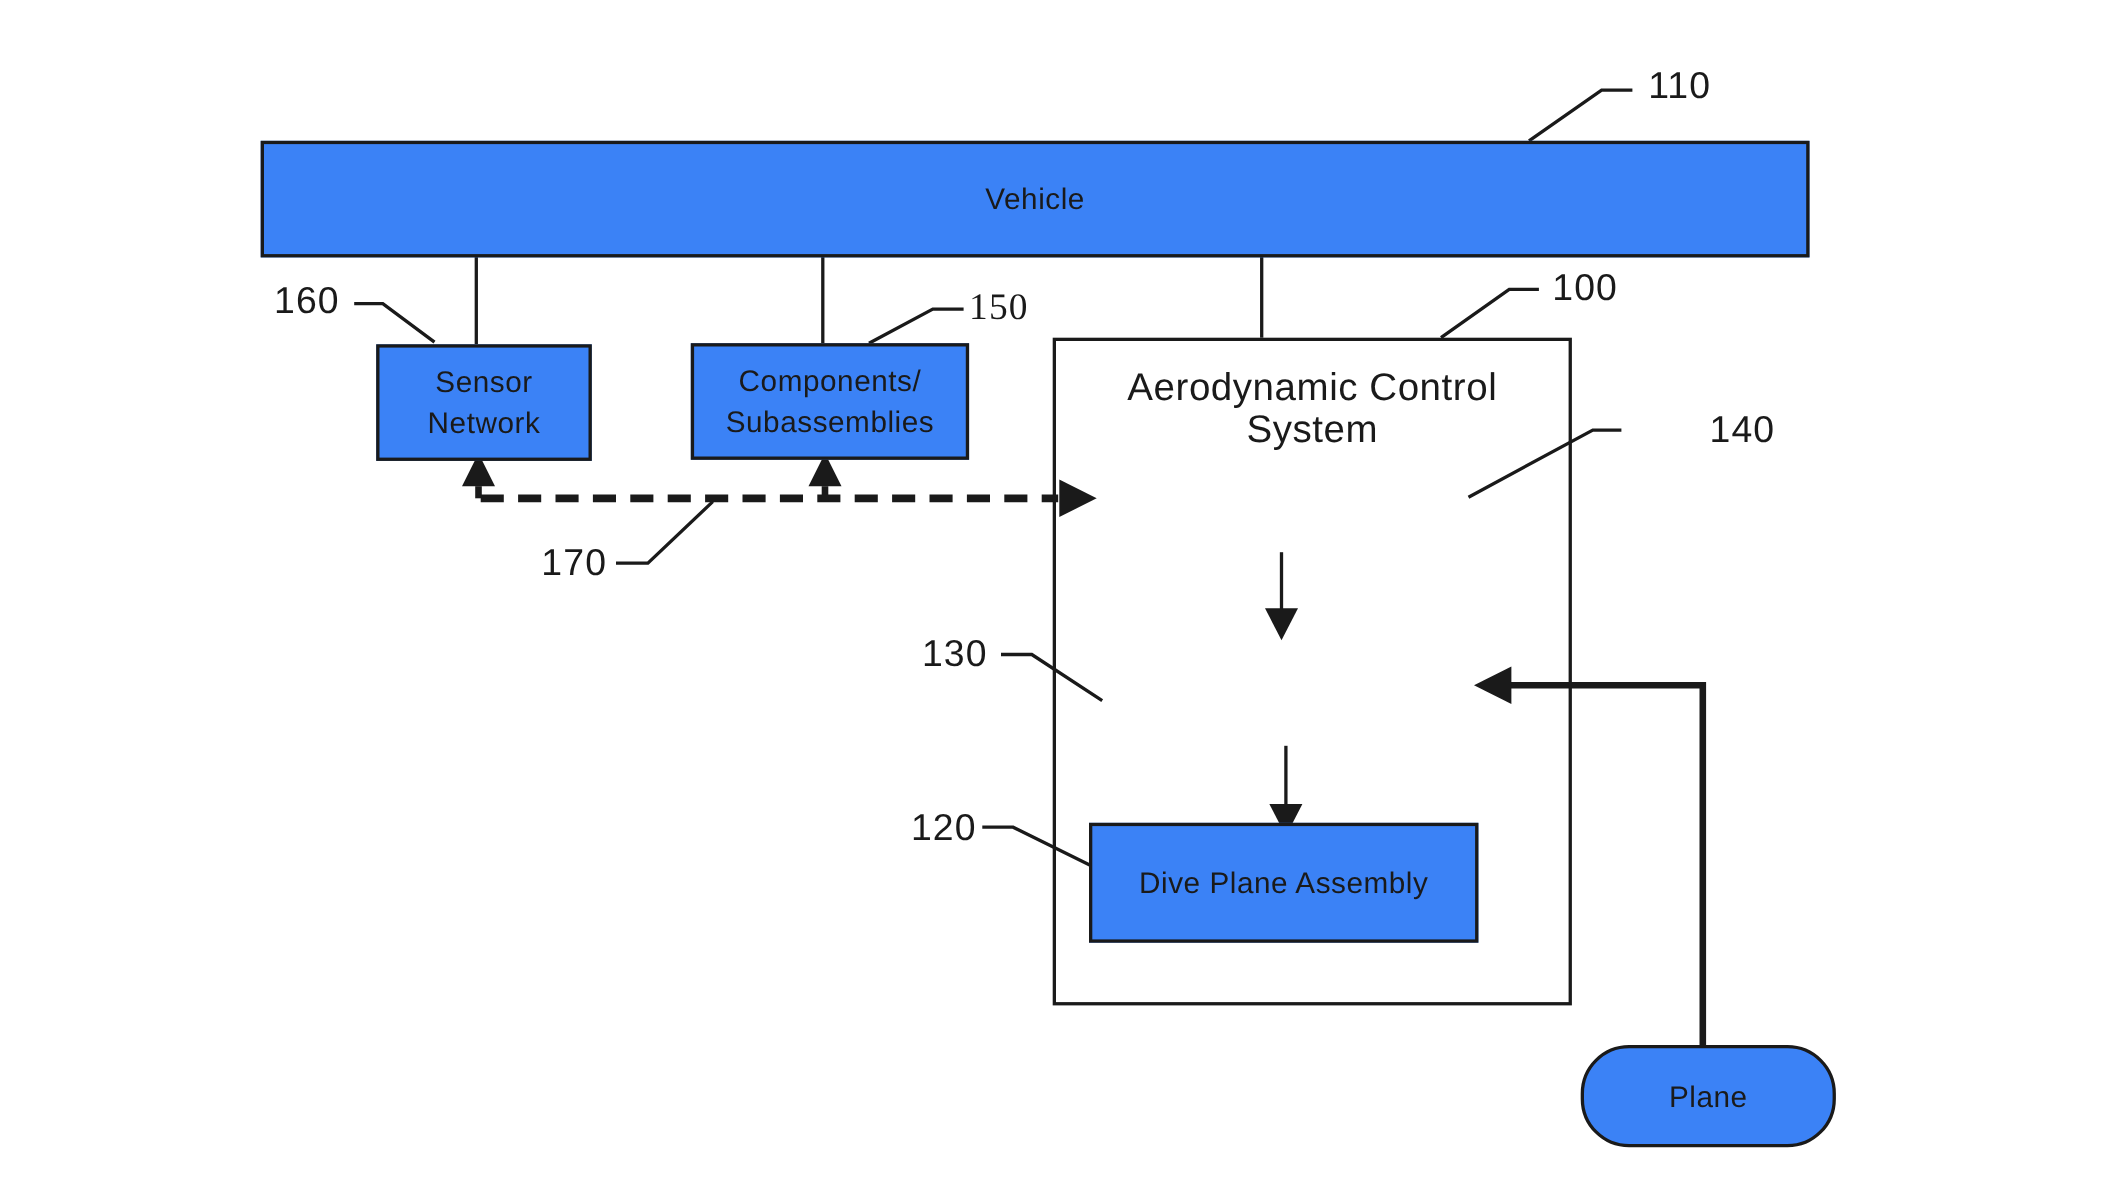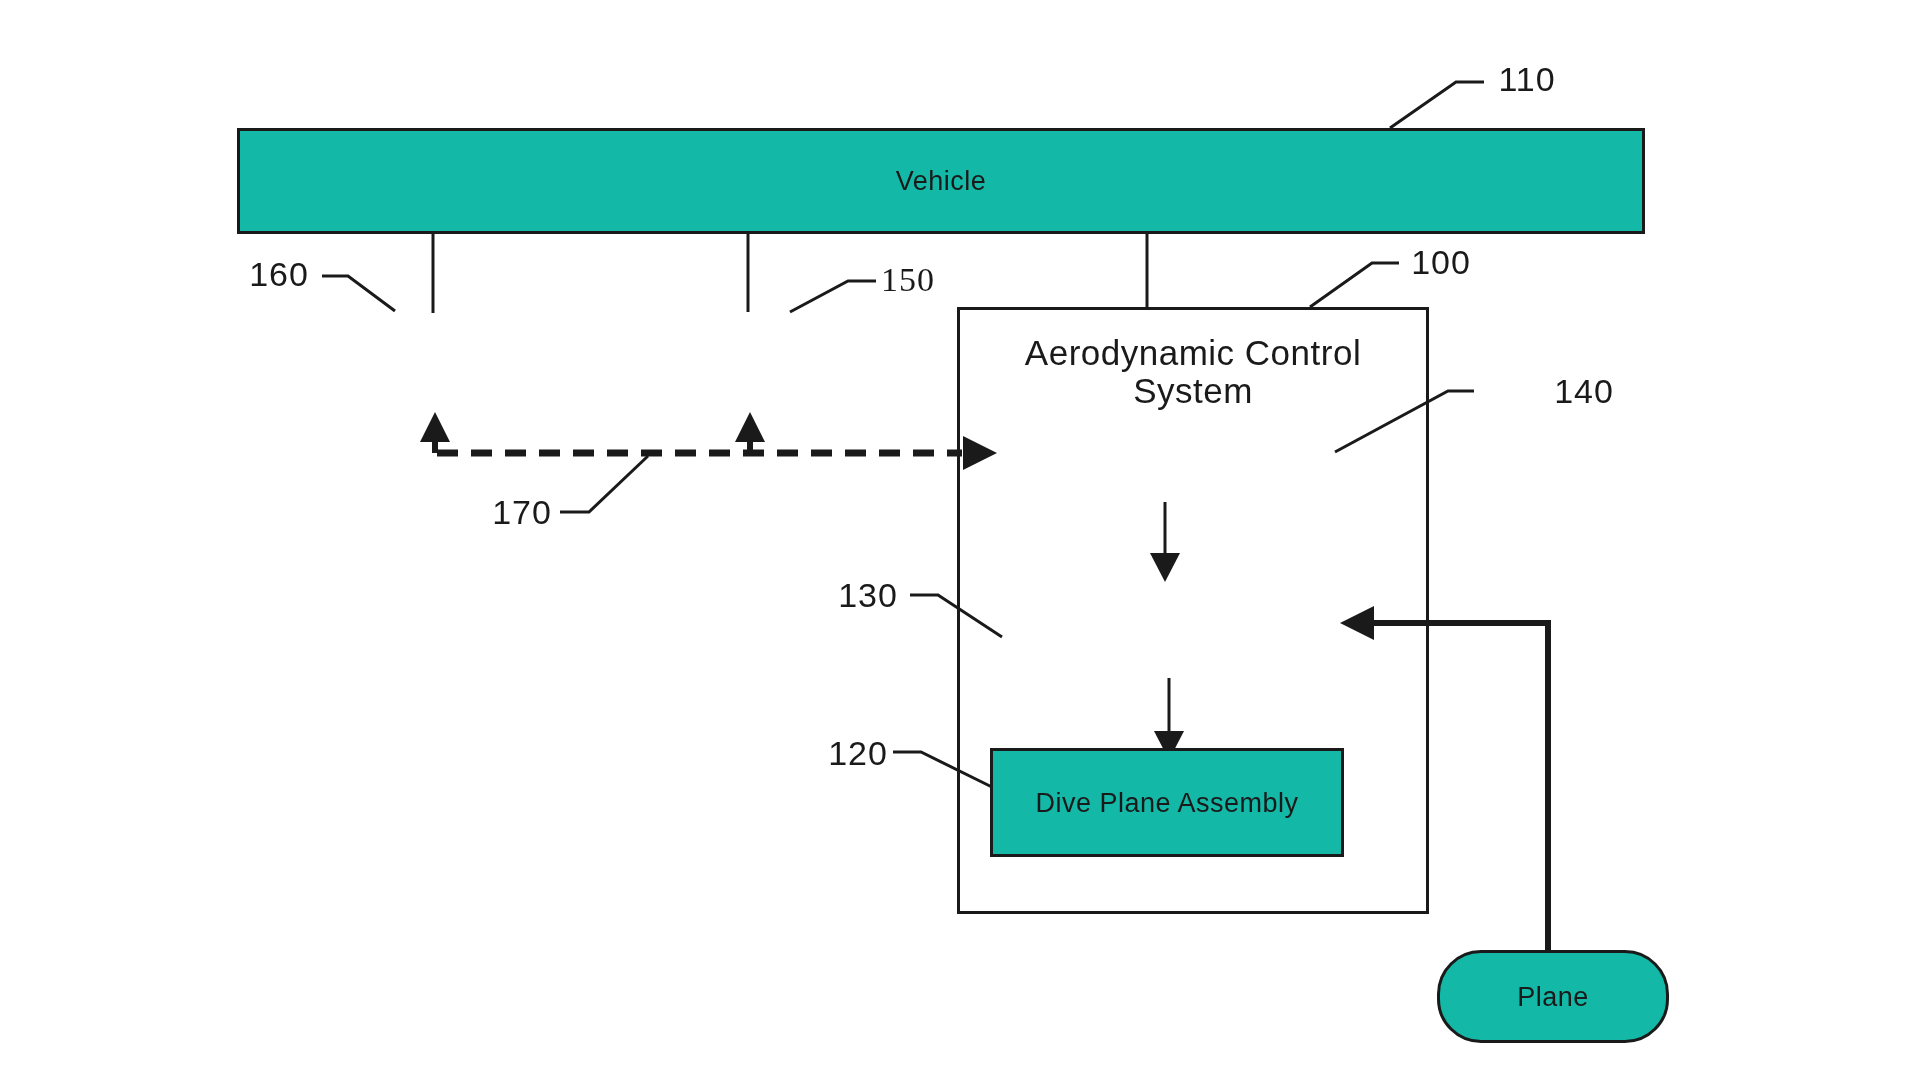--- a/index.html
+++ b/index.html
@@ -18,21 +18,21 @@
   }
   svg.wires {
     position: absolute;
     left: 0; top: 0;
     width: 1920px;
     height: 1080px;
   }
   .box {
     position: absolute;
     border: 3px solid #1a1a1a;
-    background: #14b8a6;
+    background: #3b82f6;
     display: flex;
     flex-direction: column;
     align-items: center;
     justify-content: center;
     text-align: center;
     font-size: 27px;
     line-height: 38px;
     letter-spacing: 0.5px;
   }
   .box.vehicle        { left: 237px;  top: 128px; width: 1402px; height: 100px; }
@@ -101,21 +101,29 @@
     <path d="M1335 452 L1448 391 H1474" stroke="#1a1a1a" stroke-width="3" fill="none"></path>
     <path d="M910 595 H938 L1002 637" stroke="#1a1a1a" stroke-width="3" fill="none"></path>
     <path d="M893 752 H921 L998 790" stroke="#1a1a1a" stroke-width="3" fill="none"></path>
     <path d="M560 512 H589 L648 456" stroke="#1a1a1a" stroke-width="3" fill="none"></path>
   </svg>
 
   <div class="box vehicle">
     <span>Vehicle</span>
   </div>
 
+  <div class="box sensor">
+    <span>Sensor</span>
+    <span>Network</span>
+  </div>
 
+  <div class="box components">
+    <span>Components/</span>
+    <span>Subassemblies</span>
+  </div>
 
   <div class="box acs">
     <span class="acs-title">Aerodynamic Control System</span>
   </div>
 
 
 
   <div class="box diveplane">
     <span>Dive Plane Assembly</span>
   </div>

